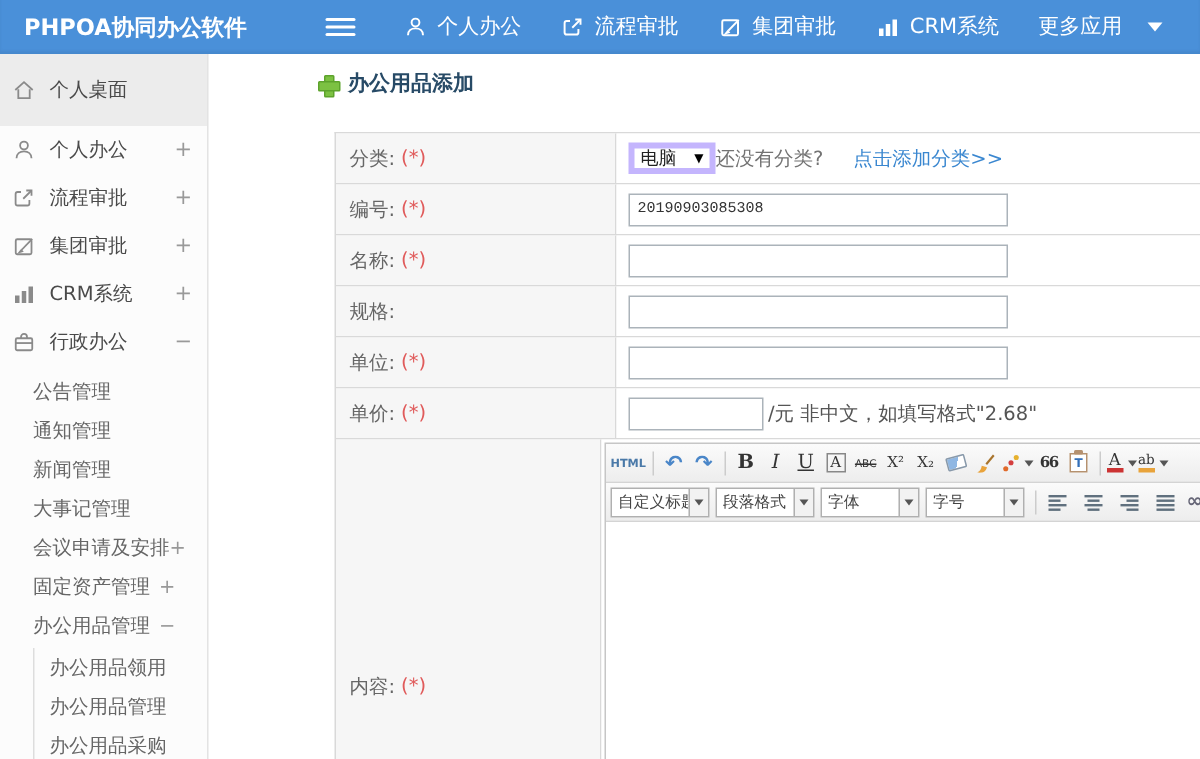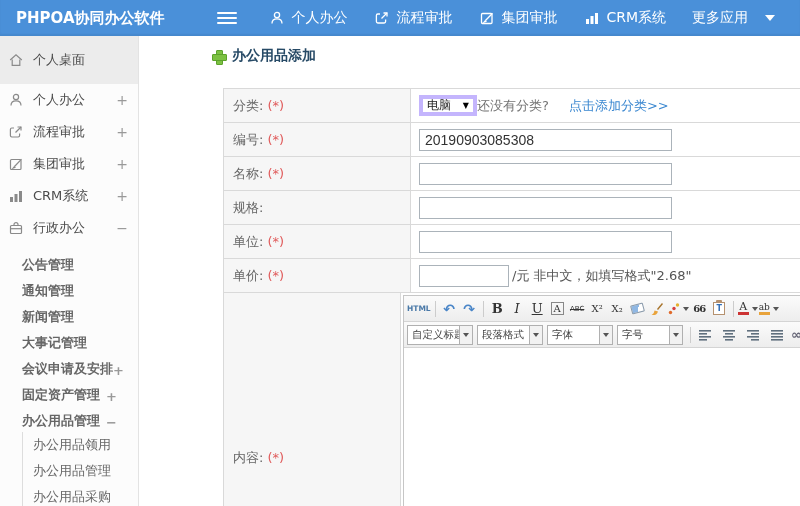--- a/index.html
+++ b/index.html
@@ -24,40 +24,40 @@
   
   .sidebar {
     position:absolute; top:36px; left:0; width:139px; bottom:0;
     background:#fcfcfc; border-right:1px solid #e3e3e3;
   }
   .side-item { height:32px; display:flex; align-items:center; padding:0 10px 0 8px; color:#4a4a4a; cursor:pointer; }
   .side-item.active { height:48px; background:#ececec; }
   .side-item .s-icon { color:#8a8a8a; margin-right:9px; display:flex; }
   .side-item .expander { margin-left:auto; color:#999; font-size:14px; }
   .sub-list { padding-top:4px; }
-  .sub-item { height:26px; display:flex; align-items:flex-end; padding-left:22px; color:#666; cursor:pointer;font-weight:bold; }
+  .sub-item { height:26px; display:flex; align-items:center; padding-left:22px; color:#666; cursor:pointer; }
   .sub-item .expander { color:#999; margin-left:6px; font-size:13px; }
   .sub-sub-group { border-left:1px solid #ddd; margin-left:22px; margin-top:2px; }
   .sub-sub-item { height:26px; display:flex; align-items:center; padding-left:10px; color:#666; cursor:pointer; }
   
   .page-title { position:absolute; left:212px; top:47px; display:flex; align-items:center; gap:7px; }
   .plus-icon { position:relative; width:13px; height:13px; }
   .plus-icon:before, .plus-icon:after { content:""; position:absolute; background:#7cc142; border:1px solid #5da32c; border-radius:1px; }
   .plus-icon:before { left:4px; top:0; width:5px; height:13px; }
   .plus-icon:after  { left:0; top:4px; width:13px; height:5px; }
   .page-title span { font-size:14px; font-weight:bold; color:#274a66; }
   
   .form-table { position:absolute; left:223px; top:88px; width:600px; border-top:1px solid #d9d9d9; border-left:1px solid #d9d9d9; background:#fff; }
   .frow { display:flex; border-bottom:1px solid #d9d9d9; height:34px; }
   .frow.tall { height:330px; }
   .fl { width:187px; background:#f6f6f6; border-right:1px solid #d9d9d9; display:flex; align-items:center; padding-left:9px; color:#666; }
   .fl .req { color:#e05b5b; margin-left:4px; }
   .fv { flex:1; display:flex; align-items:center; padding-left:8px; background:#fff; }
   .fv.top { align-items:flex-start; padding:2px 0 0 2px; }
-  input.txt { height:22px; border:1px solid #abb3ba; width:253px; font-size:14px; color:#333; padding:0 5px; font-family:Liberation Sans, sans-serif; background:#fff; }
+  input.txt { height:22px; border:1px solid #abb3ba; width:253px; font-size:10px; color:#333; padding:0 5px; font-family:Liberation Mono, monospace; background:#fff; }
   input.txt.small { width:90px; }
   .fake-select { width:58px; height:21px; border:4px solid #c4b5fd; background:#fff; display:flex; align-items:center; justify-content:space-between; padding:0 4px; font-size:12px; color:#222; cursor:pointer; }
   .fake-select .sel-caret { font-size:8px; color:#000; }
   .hint { color:#737373; margin-left:0; white-space:nowrap; }
   .hint-dark { color:#555; margin-left:3px; white-space:nowrap; }
   a.add-link { color:#3a87d0; text-decoration:none; margin-left:20px; white-space:nowrap; cursor:pointer; }
   
   .editor { width:420px; border:1px solid #c6c6c6; background:#fff; }
   .ed-toolbar { height:26px; display:flex; align-items:center; padding:0 3px; gap:1px; background:linear-gradient(#fbfbfb,#ededed); border-bottom:1px solid #d4d4d4; }
   .ed-btn { min-width:19px; height:21px; display:flex; align-items:center; justify-content:center; border-radius:2px; cursor:pointer; color:#333; }

